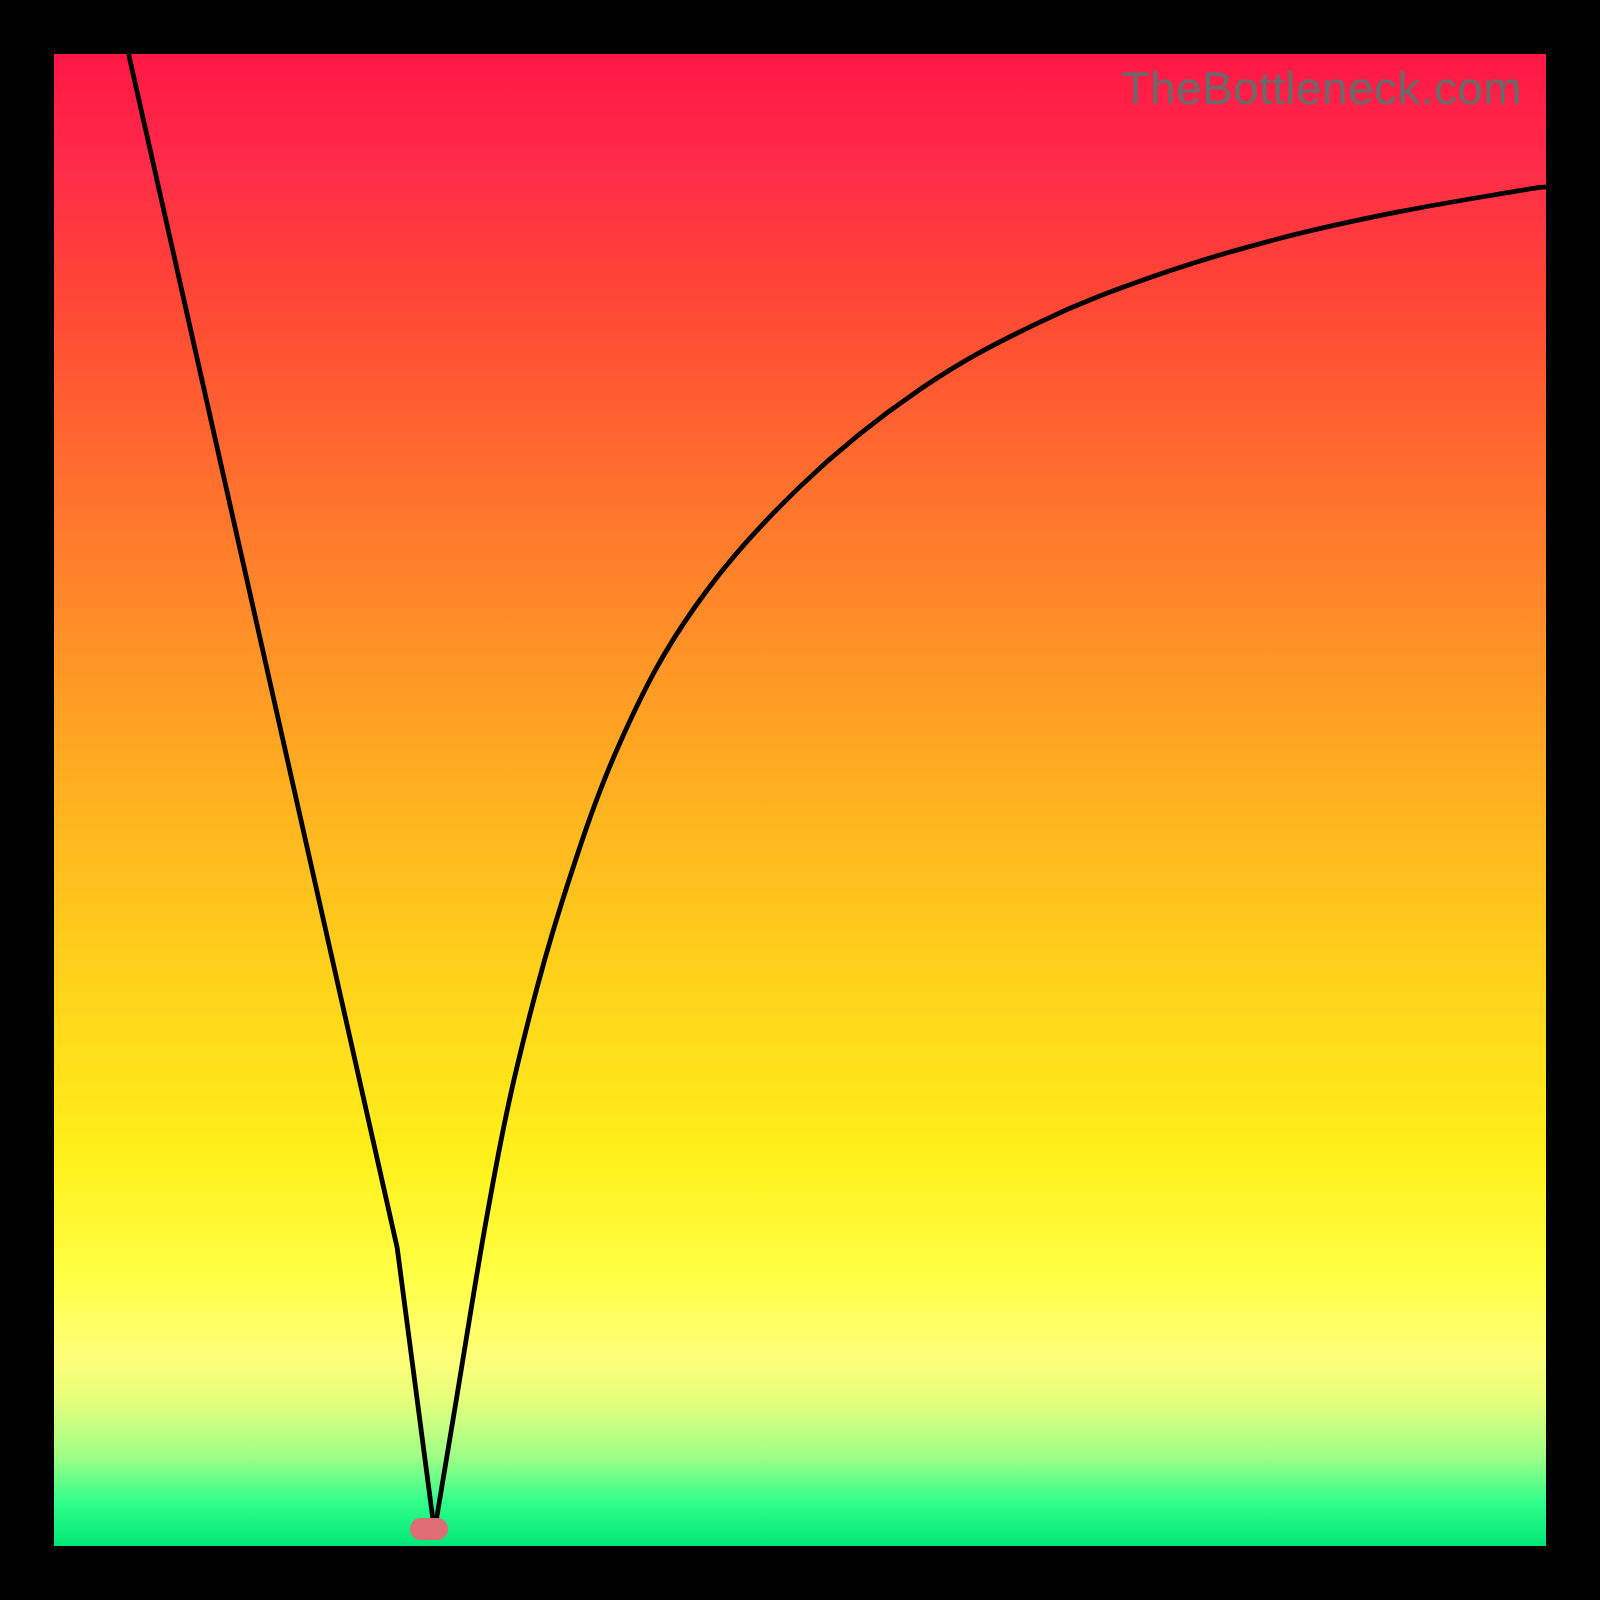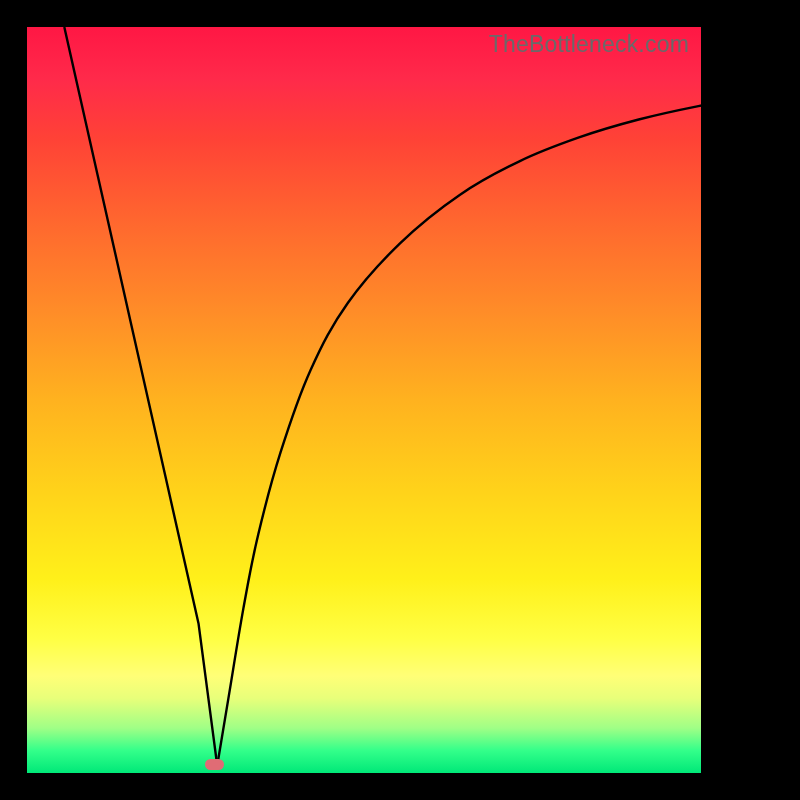--- a/index.html
+++ b/index.html
@@ -8,21 +8,21 @@
     width: 800px;
     height: 800px;
     background: #000;
     overflow: hidden;
     font-family: Arial, Helvetica, sans-serif;
   }
   .frame {
     position: absolute;
     left: 27px;
     top: 27px;
-    width: 674px;
+    width: 746px;
     height: 746px;
     background: linear-gradient(to bottom,
       #ff1744 0%,
       #ff2a4a 7%,
       #ff4236 15%,
       #ff6a2e 27%,
       #ff8c28 38%,
       #ffb21f 50%,
       #ffd21a 62%,
       #fff01a 74%,

